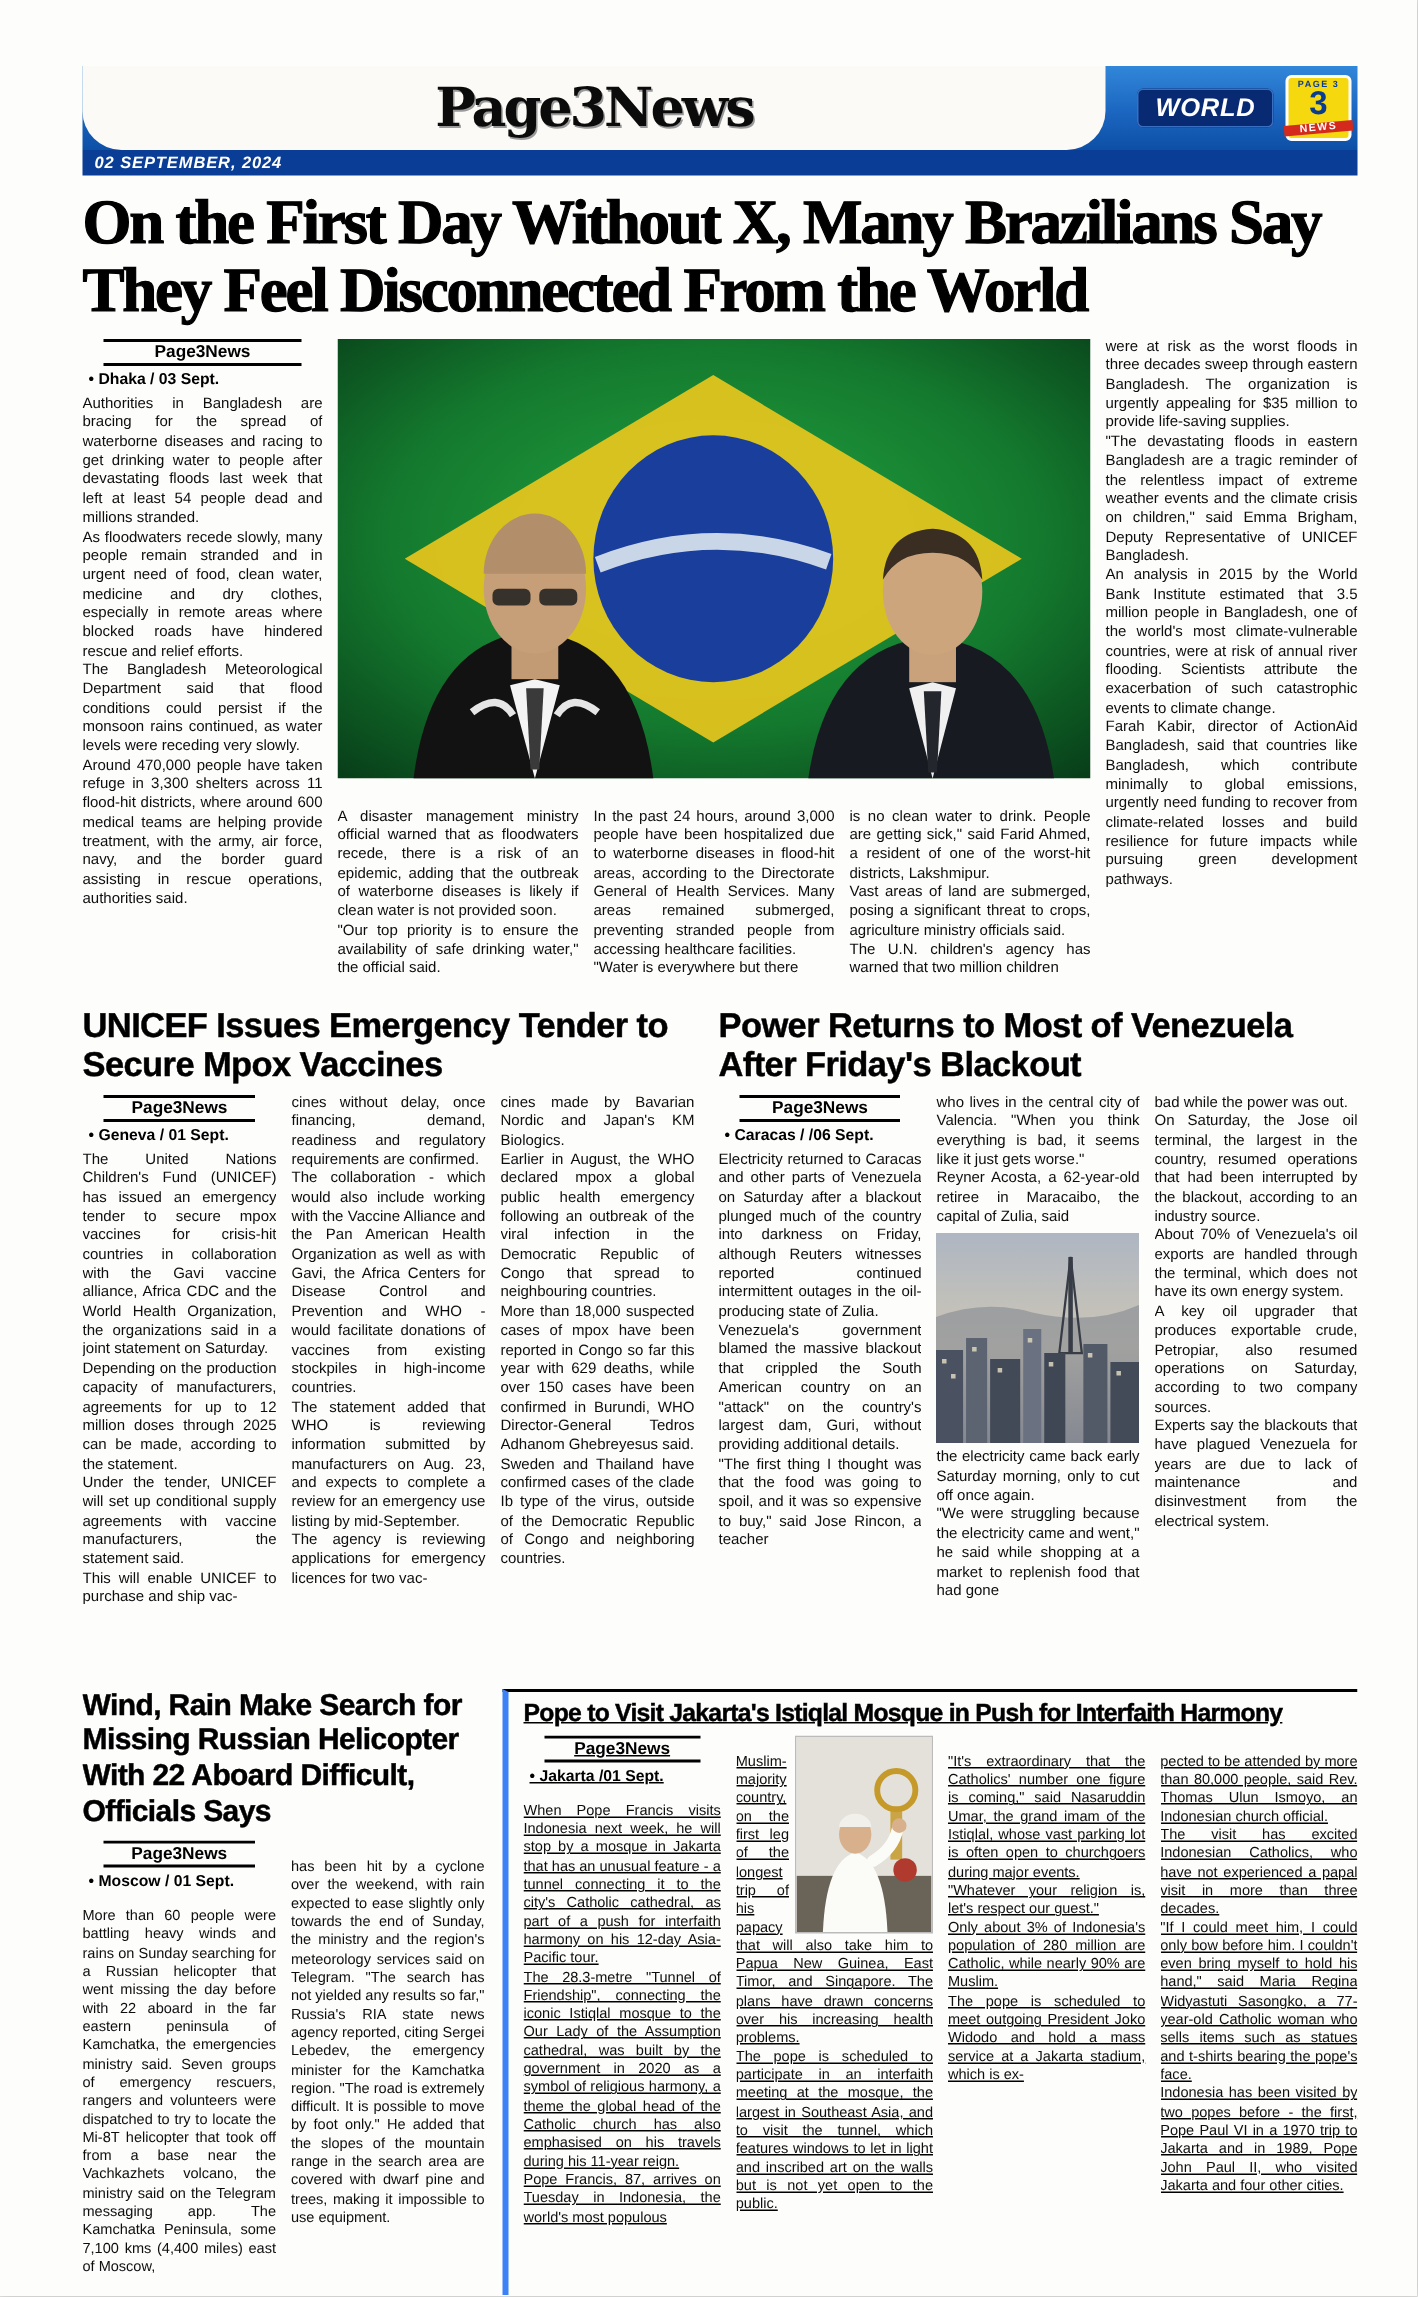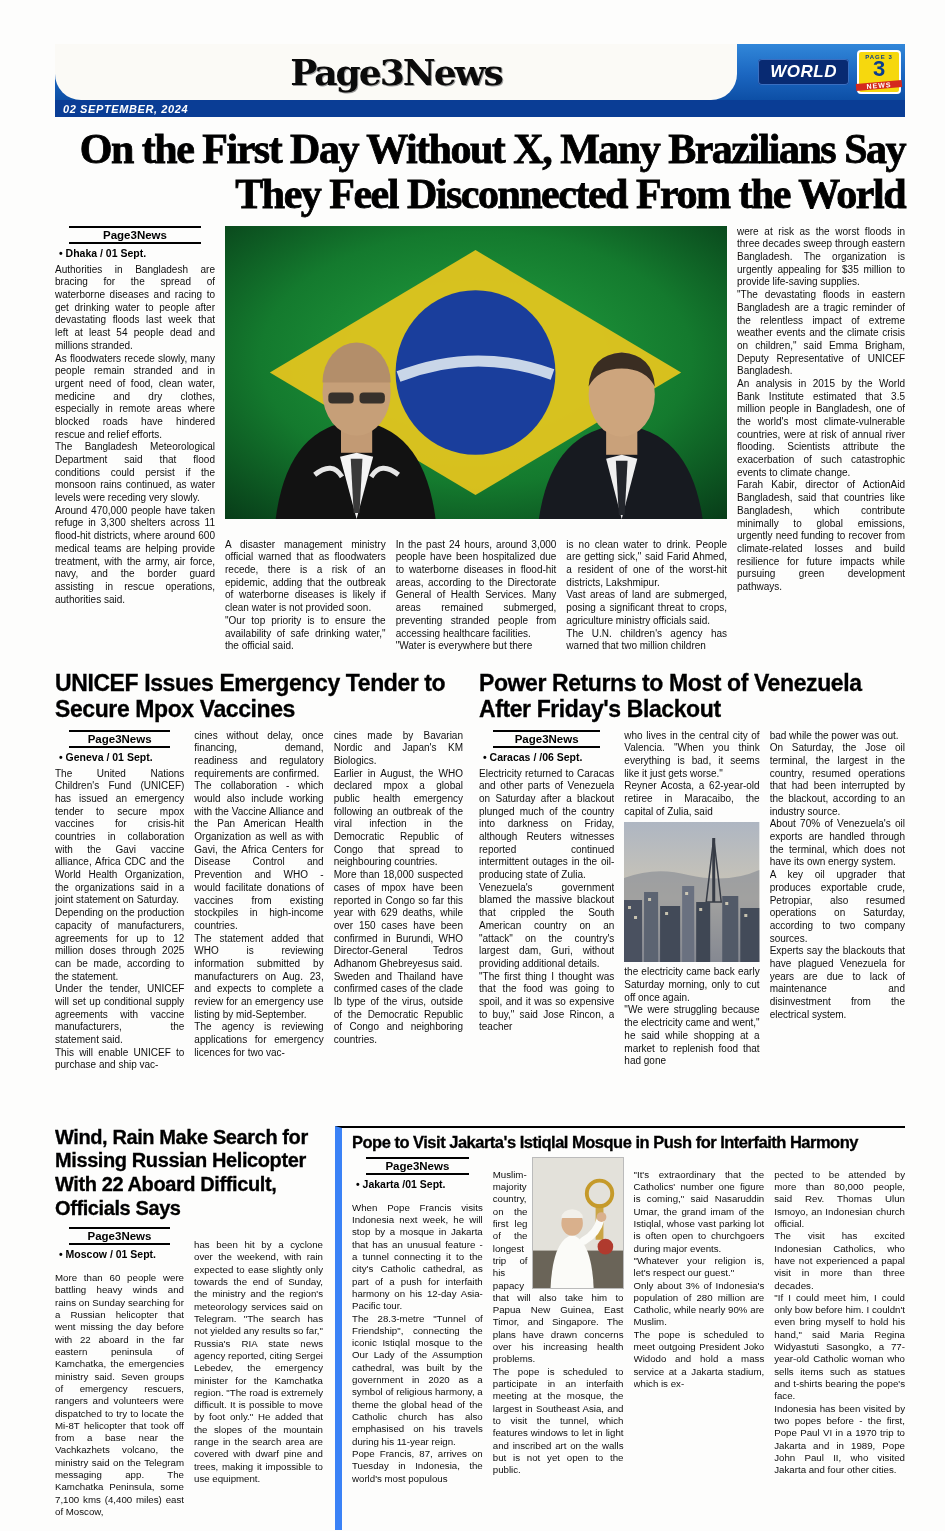--- a/index.html
+++ b/index.html
@@ -20,21 +20,21 @@
   .brand { font-family:"DejaVu Serif", serif; font-weight:bold; font-size:36px; letter-spacing:-2px; color:#0b0b0b; text-shadow:1px 1px 0 #9a9a9a; }
   .mast-right { width:168px; display:flex; align-items:center; justify-content:flex-end; gap:8px; padding-right:4px; }
   .world-badge { background:#082a72; color:#fff; font-weight:bold; font-style:italic; font-size:17px; padding:3px 12px; border-radius:4px; letter-spacing:.5px; box-shadow:inset 0 0 0 1px #3a6ec0; }
   .logo3 { width:44px; height:44px; background:#f6d80e; border:2px solid #fff; border-radius:4px; position:relative; text-align:center; padding-top:2px; }
   .logo-top { font-size:6px; font-weight:bold; color:#0a3d8f; letter-spacing:1px; }
   .logo-num { font-size:22px; font-weight:bold; color:#0a3d8f; line-height:.85; }
   .logo-banner { position:absolute; bottom:3px; left:-3px; right:-3px; background:#d42a1e; color:#fff; font-size:7px; font-weight:bold; transform:rotate(-5deg); letter-spacing:1px; }
   .date-bar { height:17px; background:#0a3d95; color:#fff; font-weight:bold; font-style:italic; font-size:11px; display:flex; align-items:center; padding-left:8px; letter-spacing:.6px; }
 
   
-  .lead-headline { font-family:"Liberation Serif", serif; font-weight:bold; font-size:42px; line-height:1.08; letter-spacing:-1.5px; text-align:right; color:#000; margin:10px 0 8px; -webkit-text-stroke:.8px #000; }
+  .lead-headline { font-family:"Liberation Serif", serif; font-weight:bold; font-size:42px; line-height:1.08; letter-spacing:-1.5px; text-align:left; color:#000; margin:10px 0 8px; -webkit-text-stroke:.8px #000; }
   .sec-headline { font-weight:bold; font-size:23px; line-height:1.15; letter-spacing:-.4px; text-align:left; color:#000; margin-bottom:7px; -webkit-text-stroke:.3px #000; }
 
   
   .byline { margin:0 2px 5px; }
   .byline-brand { font-weight:bold; font-size:11.5px; text-align:center; border-top:2px solid #000; border-bottom:2px solid #000; padding:1px 0; margin:0 12px; }
   .byline-loc { font-weight:bold; font-size:10.5px; padding:3px 0 0 2px; }
 
   
   .bt { font-size:10px; line-height:1.27; text-align:justify; white-space:pre-line; color:#0d0d0d; }
 
@@ -55,21 +55,21 @@
   .cols3 { display:flex; gap:10px; overflow:hidden; }
   .unicef .cols3 { height:386px; }
   .venezuela .cols3 { height:386px; }
   .cols3 .col { flex:1; overflow:hidden; min-width:0; }
   .city-photo { height:140px; margin:4px 0; }
 
   
   .row3 { display:flex; gap:12px; height:404px; overflow:hidden; margin-top:10px; }
   .heli { width:268px; flex:none; }
   .heli .sec-headline { font-size:20px; line-height:1.18; }
-  .pope { flex:1; min-width:0; border-top:2px solid #000; border-left:7px solid #3b82f6; padding:5px 0 0 10px; }
+  .pope { flex:1; min-width:0; border-top:2px solid #000; border-left:4px solid #3b82f6; padding:5px 0 0 10px;text-decoration:underline; }
   .pope .sec-headline { font-size:16.5px; letter-spacing:-.5px; margin-bottom:5px; }
   .cols2 { display:flex; gap:10px; height:322px; overflow:hidden; }
   .cols2 .col { flex:1; overflow:hidden; }
   .cols4 { display:flex; gap:10px; height:372px; overflow:hidden; }
   .cols4 .col { flex:1; overflow:hidden; min-width:0; }
   .row3 .bt { font-size:9.7px;margin-top:12px; }
   .pope-photo { float:right; width:92px; height:132px; margin:0 0 3px 4px; border:1px solid #bbb; }
 </style>
 </head>
 <body>
@@ -92,21 +92,21 @@
   <div class="date-bar">
     <span>02 SEPTEMBER, 2024</span>
   </div>
 
   <h1 class="lead-headline">On the First Day Without X, Many Brazilians Say They Feel Disconnected From the World</h1>
 
   <section class="lead-story">
     <div class="w1">
       <div class="byline">
         <div class="byline-brand">Page3News</div>
-        <div class="byline-loc">•  Dhaka  /  01 Sept.</div>
+        <div class="byline-loc">•  Dhaka  /  03 Sept.</div>
       </div>
       <div class="bt">Authorities in Bangladesh are bracing for the spread of waterborne diseases and racing to get drinking water to people after devastating floods last week that left at least 54 people dead and millions stranded.
 As floodwaters recede slowly, many people remain stranded and in urgent need of food, clean water, medicine and dry clothes, especially in remote areas where blocked roads have hindered rescue and relief efforts.
 The Bangladesh Meteorological Department said that flood conditions could persist if the monsoon rains continued, as water levels were receding very slowly.
 Around 470,000 people have taken refuge in 3,300 shelters across 11 flood-hit districts, where around 600 medical teams are helping provide treatment, with the army, air force, navy, and the border guard assisting in rescue operations, authorities said.</div>
     </div>
 
     <div class="mid">
       <div class="main-photo">
         <svg viewBox="0 0 515 292" preserveAspectRatio="none">

